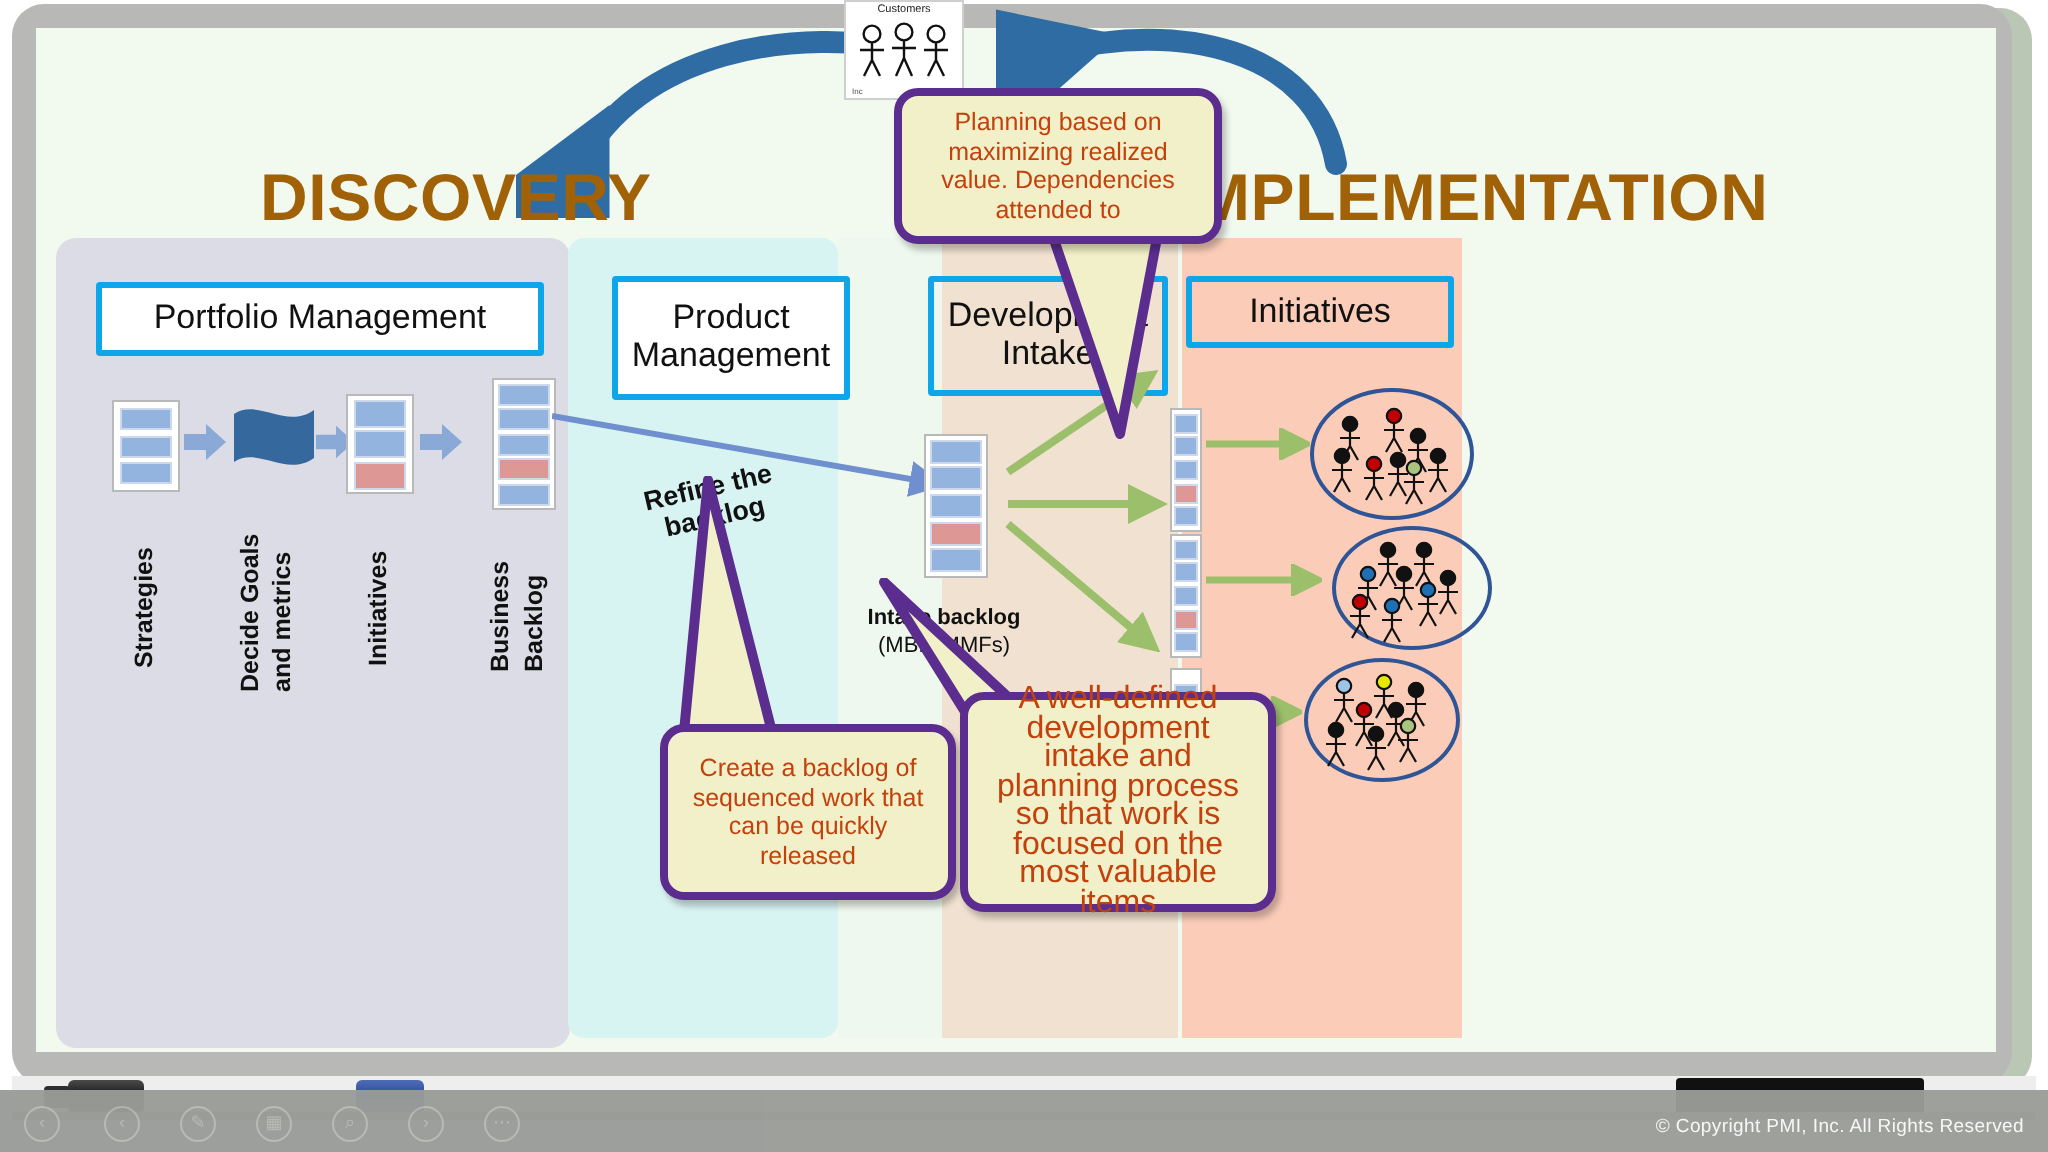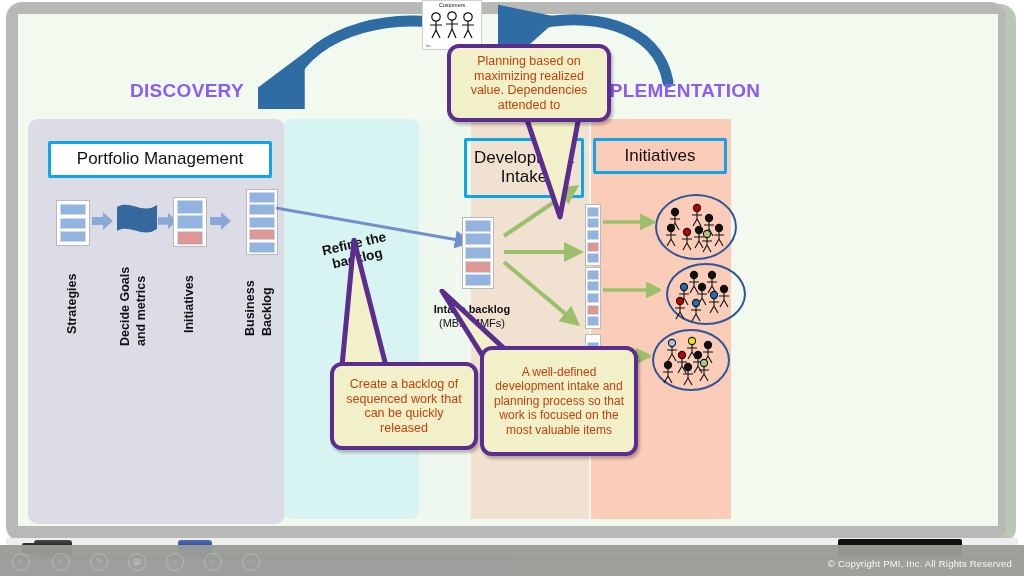--- a/index.html
+++ b/index.html
@@ -19,21 +19,21 @@
   .eraser{position:absolute;left:838px;top:539px;width:124px;height:19px;background:#111;border-radius:2px;}
 
   
   .ppt-bar{position:absolute;left:0;top:545px;width:1024px;height:31px;background:#9a9c98;opacity:.96;}
   .ppt-bar .ctl{position:absolute;top:8px;width:16px;height:16px;border:1px solid #b6b8b4;border-radius:50%;color:#b6b8b4;font-size:9px;line-height:15px;text-align:center;}
   .copyright{position:absolute;right:12px;top:558px;font-size:9.5px;color:#ffffff;opacity:.92;letter-spacing:.2px;}
 
   
   .slide{position:absolute;left:18px;top:14px;width:980px;height:512px;}
 
-  .phase-title{position:absolute;font-weight:bold;font-size:19px;color:#8b5cf6;letter-spacing:.3px;white-space:nowrap;}
+  .phase-title{position:absolute;font-weight:bold;font-size:33px;color:#a16207;letter-spacing:.3px;white-space:nowrap;}
   #t-discovery{left:112px;top:66px;}
   #t-implementation{left:570px;top:66px;}
 
   
   .arc{position:absolute;}
 
   
   .customers{position:absolute;left:404px;top:-14px;width:58px;height:48px;background:#fff;border:1px solid #cfcfcf;}
   .customers .cap{font-size:5.5px;color:#222;text-align:center;line-height:7px;padding-top:1px;}
   .customers .cap2{font-size:4px;color:#555;position:absolute;left:3px;bottom:1px;}
@@ -86,21 +86,21 @@
 
   .refine{position:absolute;left:305px;top:222px;font-weight:bold;font-size:13.5px;color:#111;
           transform:rotate(-13deg);text-align:center;line-height:15px;}
 
   
   .callout{position:absolute;background:#f2f0c8;border:4px solid #5b2d8e;border-radius:12px;
            box-shadow:2px 3px 3px rgba(0,0,0,.25);text-align:center;color:#c2410c;line-height:14.5px;
            display:flex;align-items:center;justify-content:center;padding:4px 6px;box-sizing:border-box;}
   #co-plan{left:429px;top:30px;width:164px;height:78px;font-size:12.5px;}
   #co-backlog{left:312px;top:348px;width:148px;height:88px;font-size:12.5px;}
-  #co-intake{left:462px;top:332px;width:158px;height:110px;font-size:12px;}
+  #co-intake{left:462px;top:332px;width:158px;height:110px;font-size:16px;}
 
   .footer-note{position:absolute;left:228px;top:530px;font-style:italic;font-size:13.5px;color:#222;}
 
   .teams-circle{position:absolute;border:2px solid #2f5597;border-radius:50%;background:transparent;}
   #tc1{left:637px;top:180px;width:78px;height:62px;}
   #tc2{left:648px;top:249px;width:76px;height:58px;}
   #tc3{left:634px;top:315px;width:74px;height:58px;}
 </style>
 </head>
 <body>
@@ -148,20 +148,21 @@
             <path d="M45,12 v9 M39,16 h12 M45,21 l-4,8 M45,21 l4,8"></path>
         </g>
       </svg>
       <div class="cap2">Inc</div>
     </div>
 
     <div class="phase-title" id="t-discovery">DISCOVERY</div>
     <div class="phase-title" id="t-implementation">IMPLEMENTATION</div>
 
     <div class="col-head" id="h-portfolio">Portfolio Management</div>
+    <div class="col-head" id="h-product">Product Management</div>
     <div class="col-head" id="h-intake">Development Intake</div>
     <div class="col-head" id="h-dev">Initiatives</div>
 
     <div class="stack" id="st-strategies">
       <i></i>
         <i></i>
         <i></i>
     </div>
 
     <svg style="position:absolute;left:74px;top:197px;width:22px;height:20px" viewBox="0 0 22 20">

